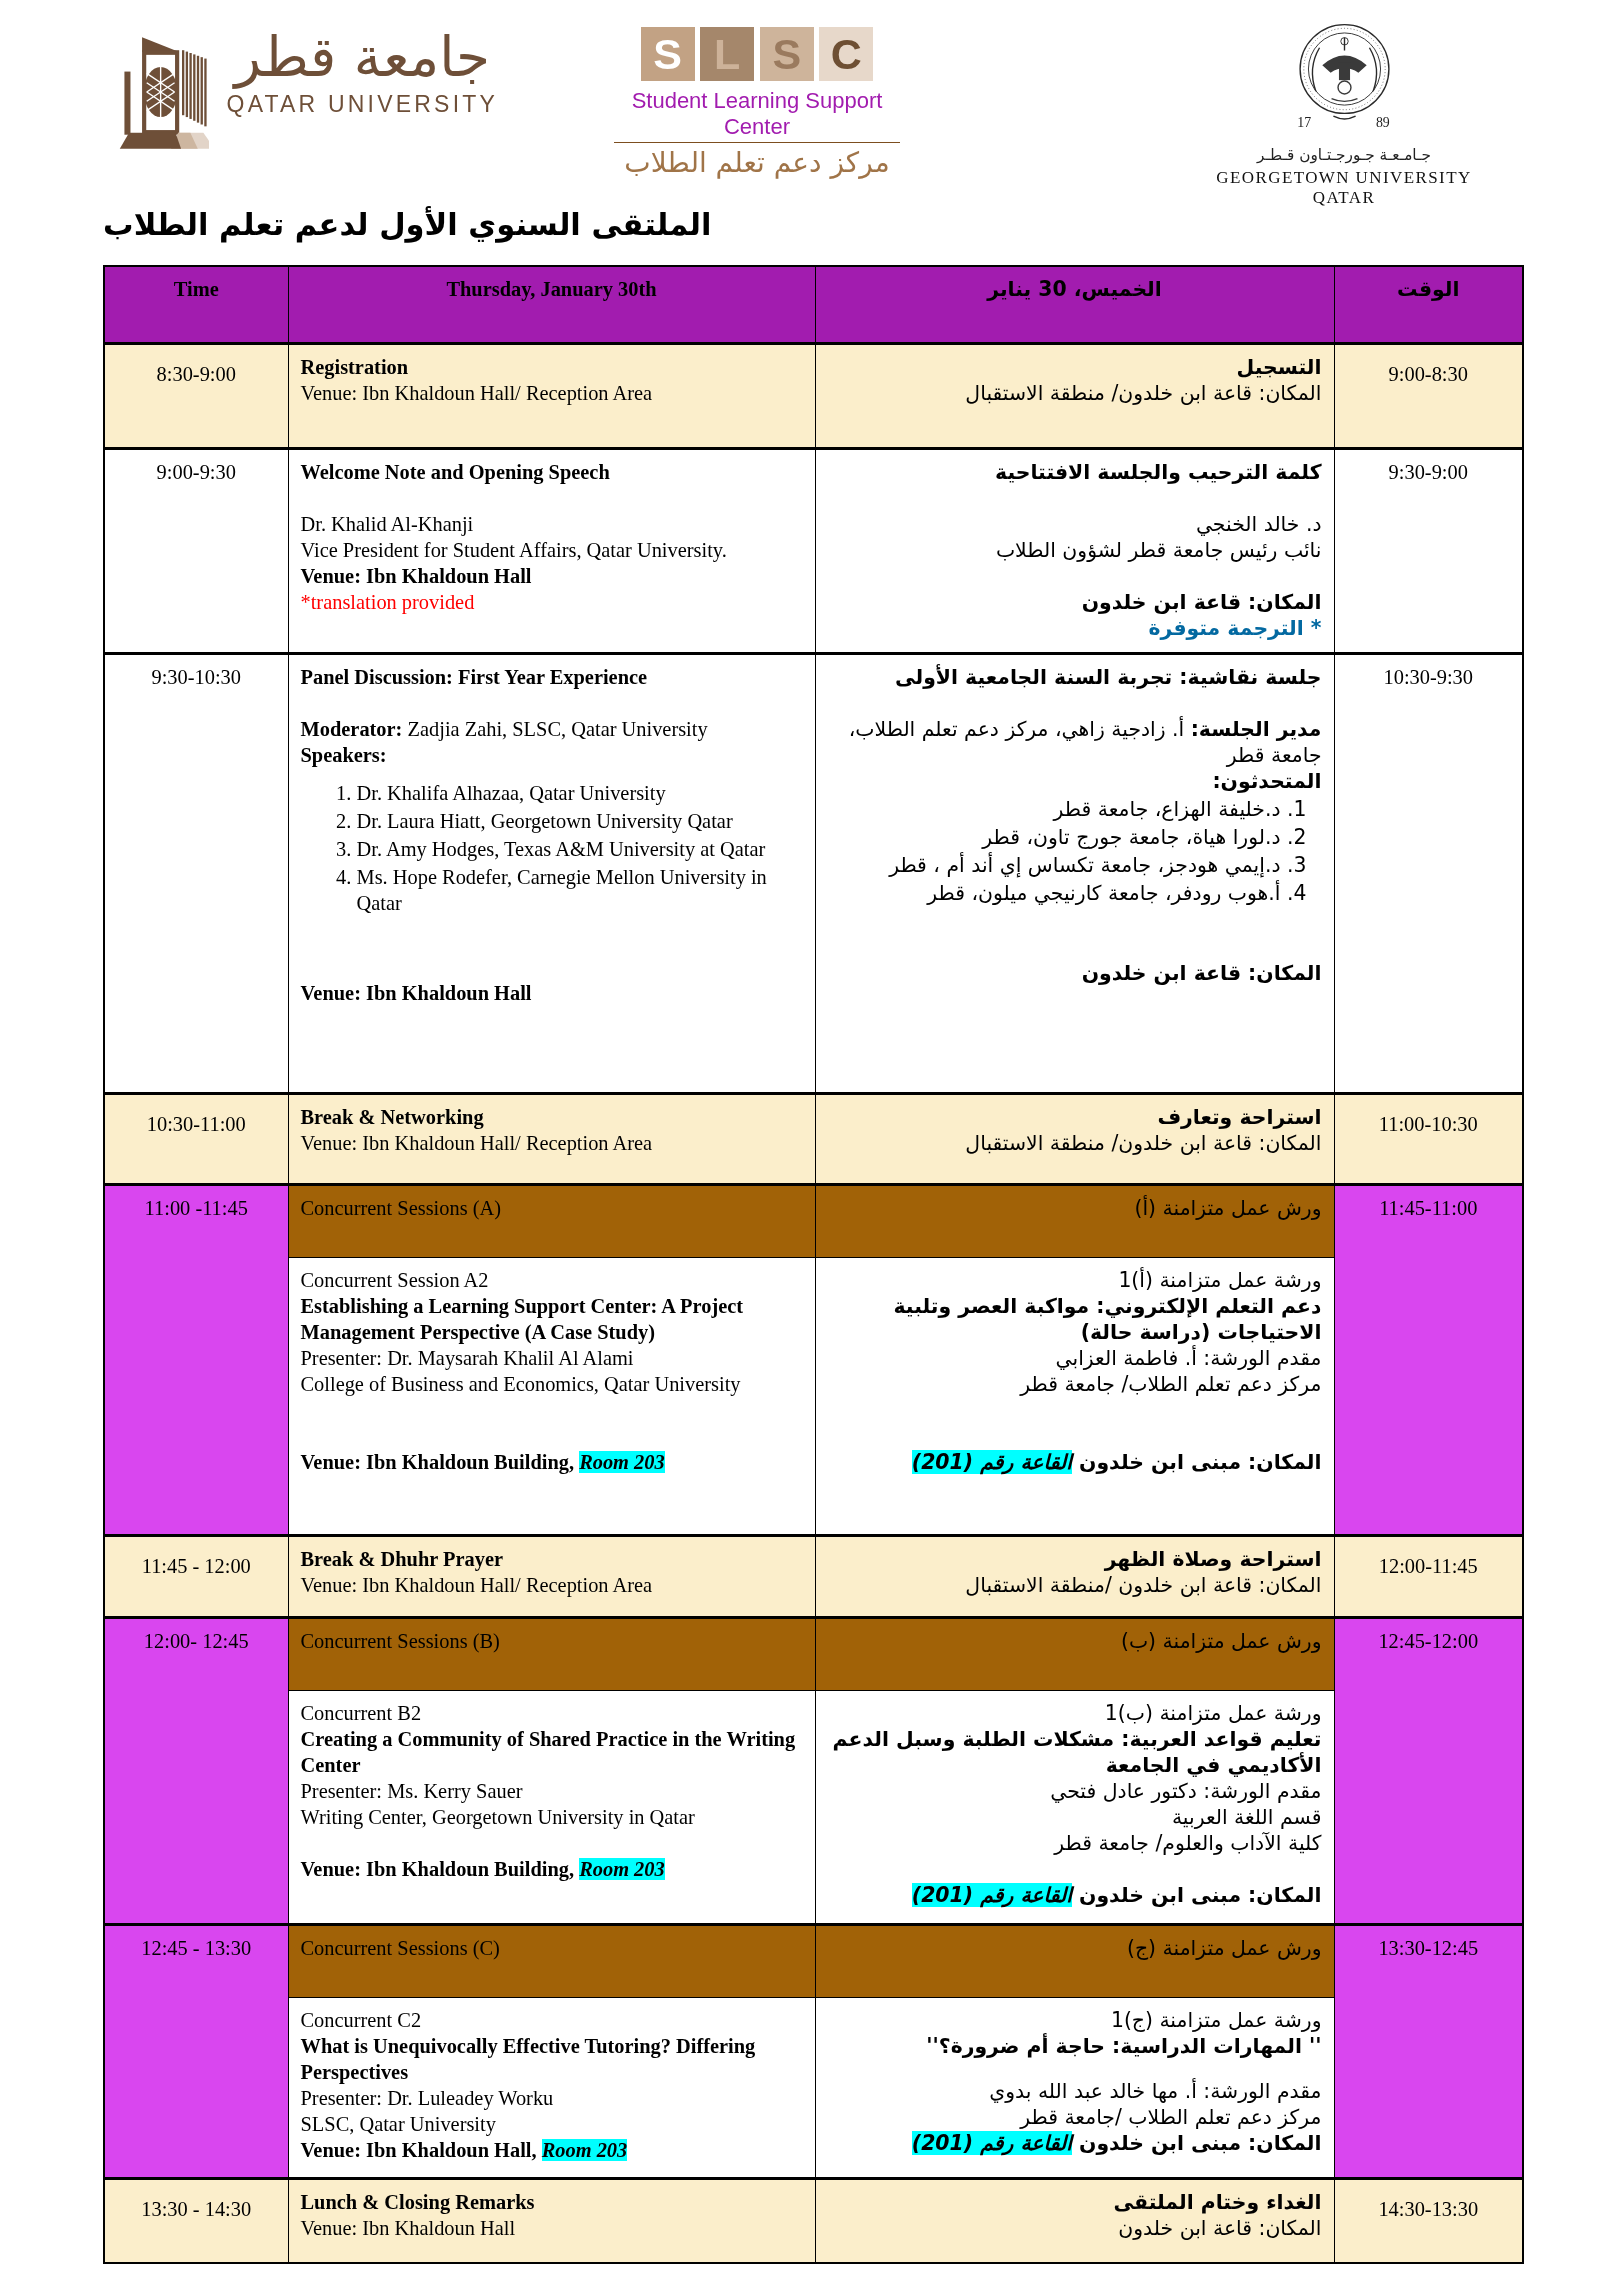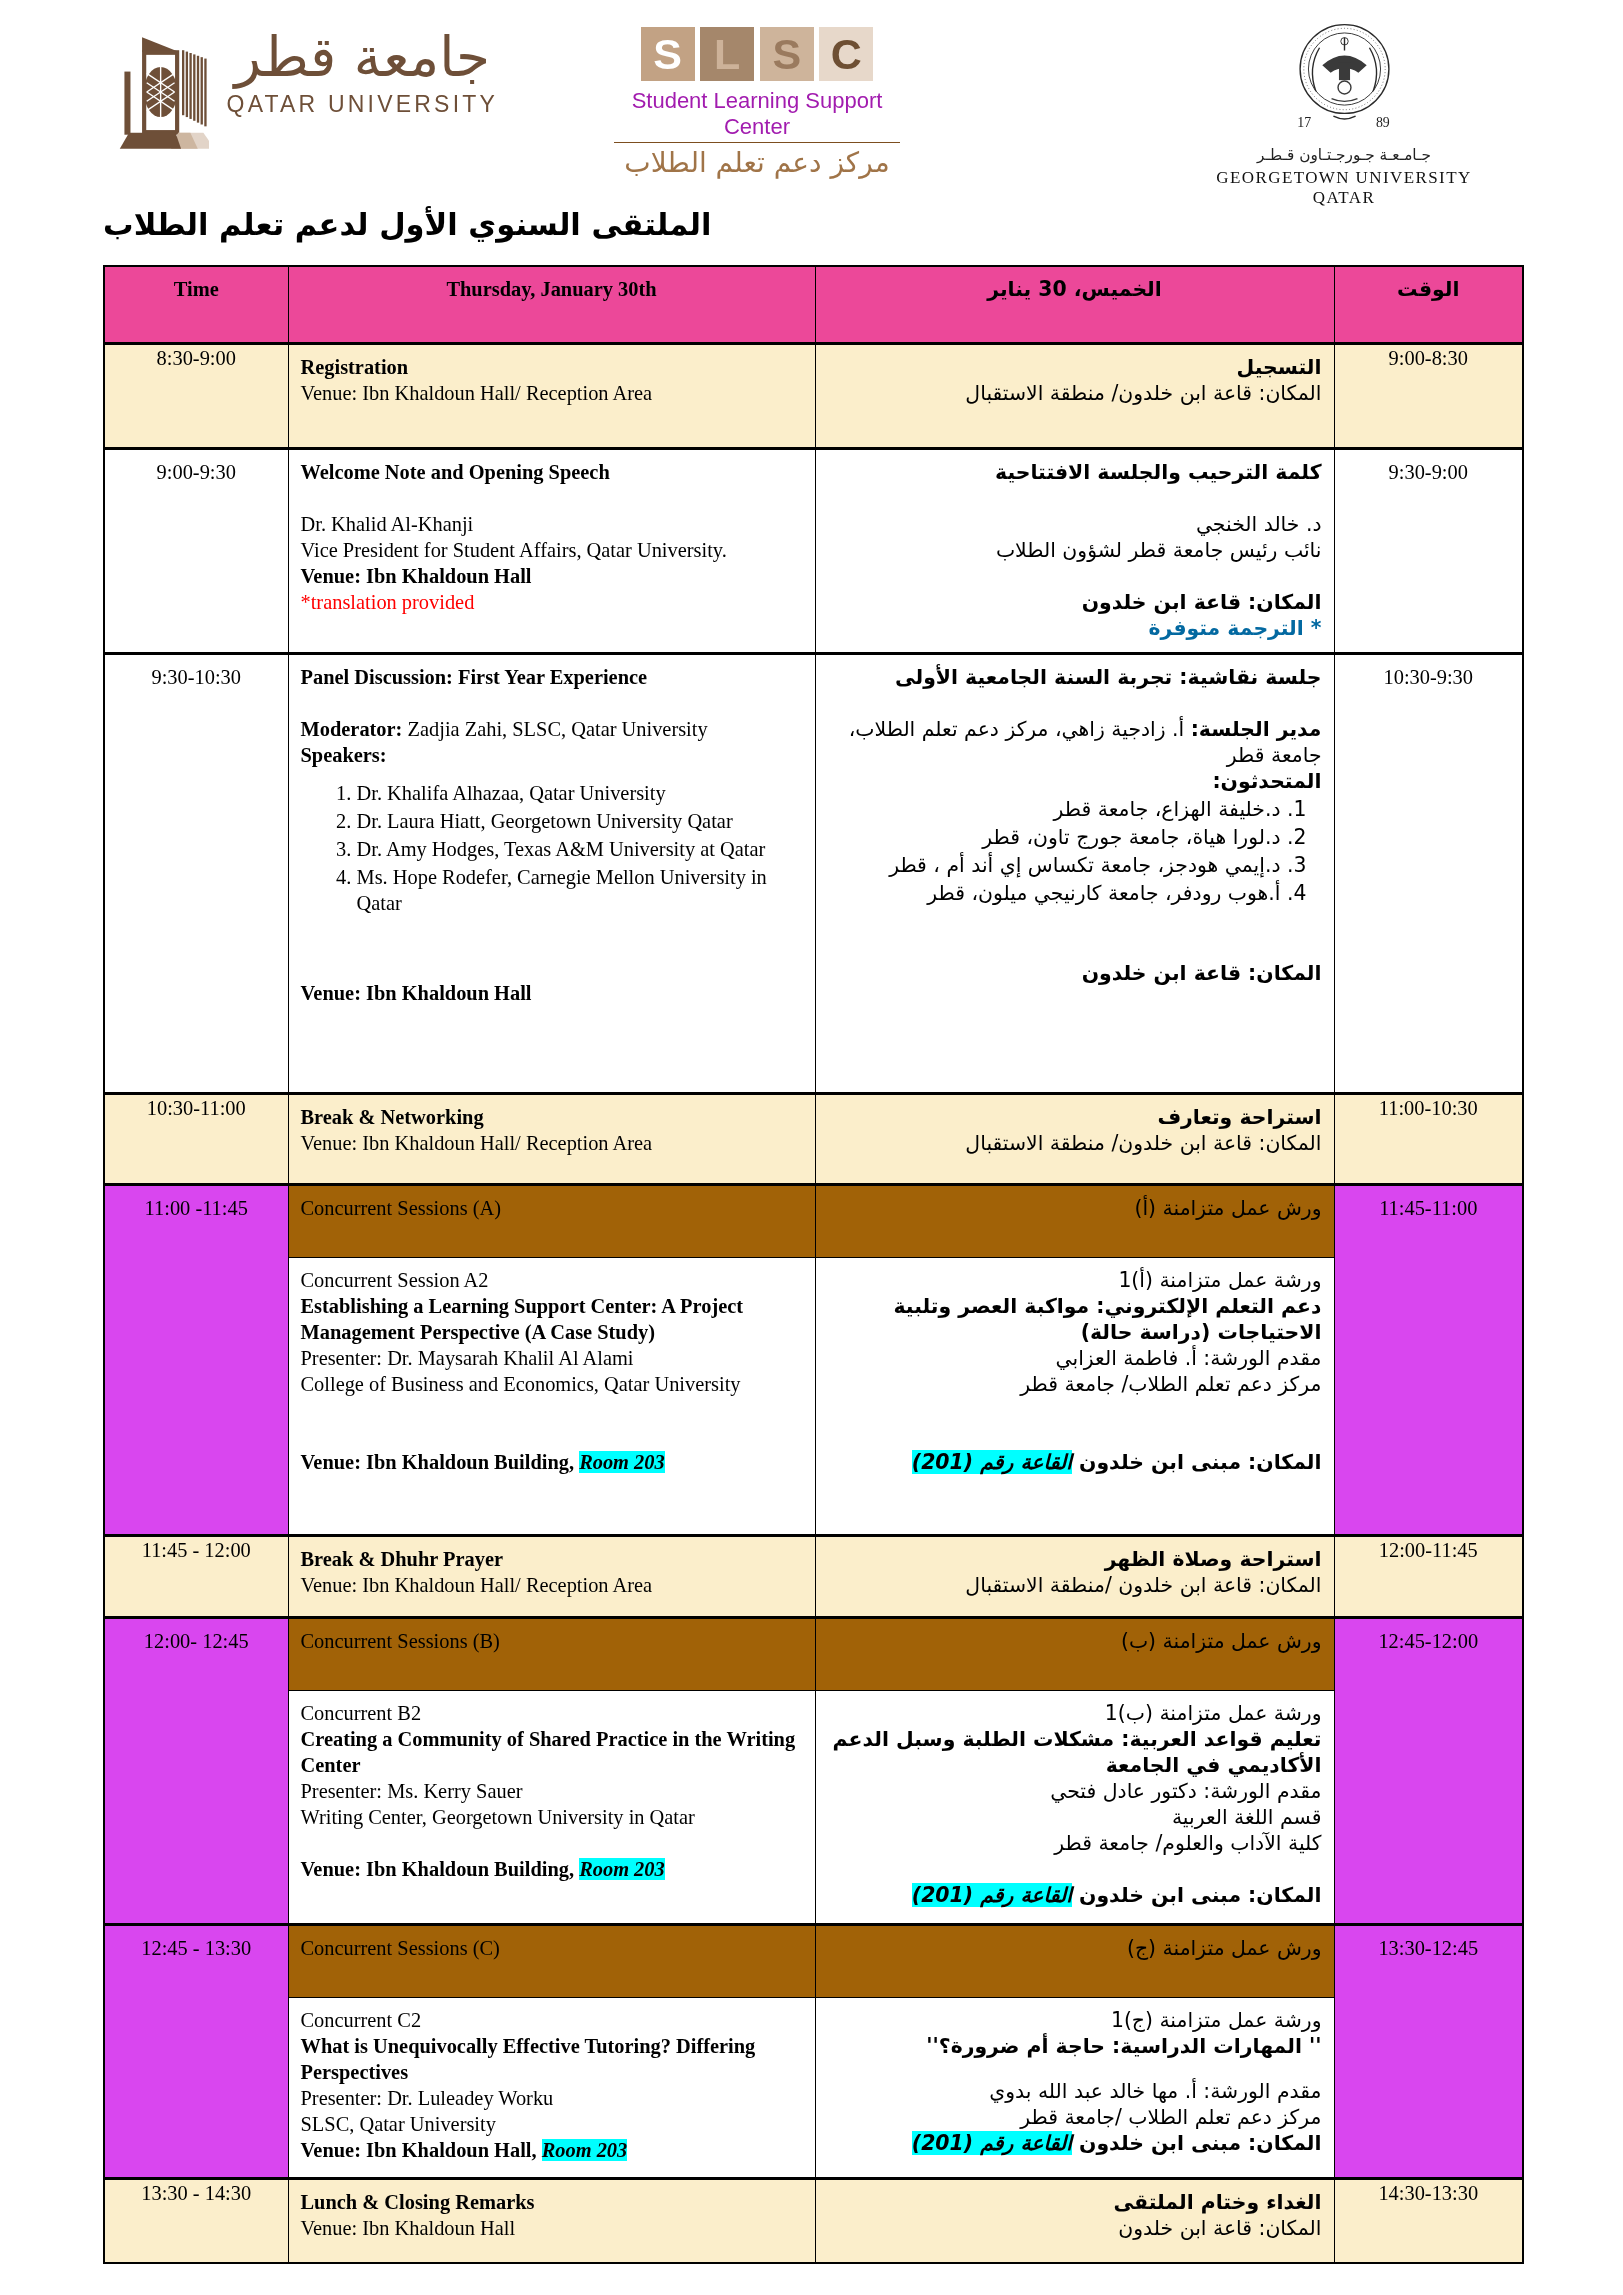--- a/index.html
+++ b/index.html
@@ -28,29 +28,29 @@
   .gu-en{font-family:"Liberation Serif",serif;font-size:17px;letter-spacing:1.4px;color:#111;margin-top:4.6px;font-variant:small-caps;}
   
   .title-row{position:absolute;left:103px;top:207px;width:1420px;display:flex;justify-content:space-between;align-items:flex-end;}
   .title-en{font-family:"Liberation Sans",sans-serif;font-weight:bold;font-size:30px;color:#1a1a1a;margin:0;}
   .title-ar{font-family:"DejaVu Sans",sans-serif;font-weight:bold;font-size:30.5px;color:#000;margin:0;direction:rtl;}
   
   table.sched{position:absolute;left:103px;top:265px;width:1420px;border-collapse:collapse;table-layout:fixed;
               border:2.8px solid #000;}
   table.sched td{border:1.4px solid #000;vertical-align:top;padding:9.3px 12px;font-size:20.4px;line-height:1.28;overflow:hidden;}
   tr.major > td{border-top:3.2px solid #000;}
-  .rhead td{background:#ec4899;font-weight:bold;font-size:21px;text-align:center;vertical-align:middle;}
+  .rhead td{background:#a21caf;font-weight:bold;font-size:21px;text-align:center;vertical-align:middle;}
   .rhead{height:77px;}
   .r-reg{height:105px;} .r-wel{height:205px;} .r-pan{height:440px;}
   .r-brk1{height:91px;} .r-band{height:73px;} .r-subA{height:278px;}
   .r-brk2{height:82px;} .r-subB{height:234px;} .r-subC{height:181px;} .r-lun{height:85px;}
   .cream > td{background:#FBEECB;}
   .short > td{vertical-align:middle;}
   td.tc{text-align:center;font-size:21px;padding-top:14px;}
-  .short td.tc{padding-top:0;}
+  .short td.tc{padding-top:16px;}
   td.tt{vertical-align:top;padding-top:18.5px;background:#d946ef;}
   td.band{background:#a16207;vertical-align:middle;font-size:21px;}
   td.arc,.arc{direction:rtl;text-align:right;font-family:"DejaVu Sans",sans-serif;font-size:19.4px;line-height:1.5;}
   .b{font-weight:bold;}
   .red{color:#FF0000;}
   .redb{color:#0369a1;font-weight:bold;}
   .gap{height:26px;} .gap2{height:52px;} .gap3{height:18.5px;}
   .room{background:#00FFFF;font-style:italic;}
   td.en ol{margin:12px;padding-left:44px;}
   td.arc ol{margin:2px;padding:0 39px 0 0;}

